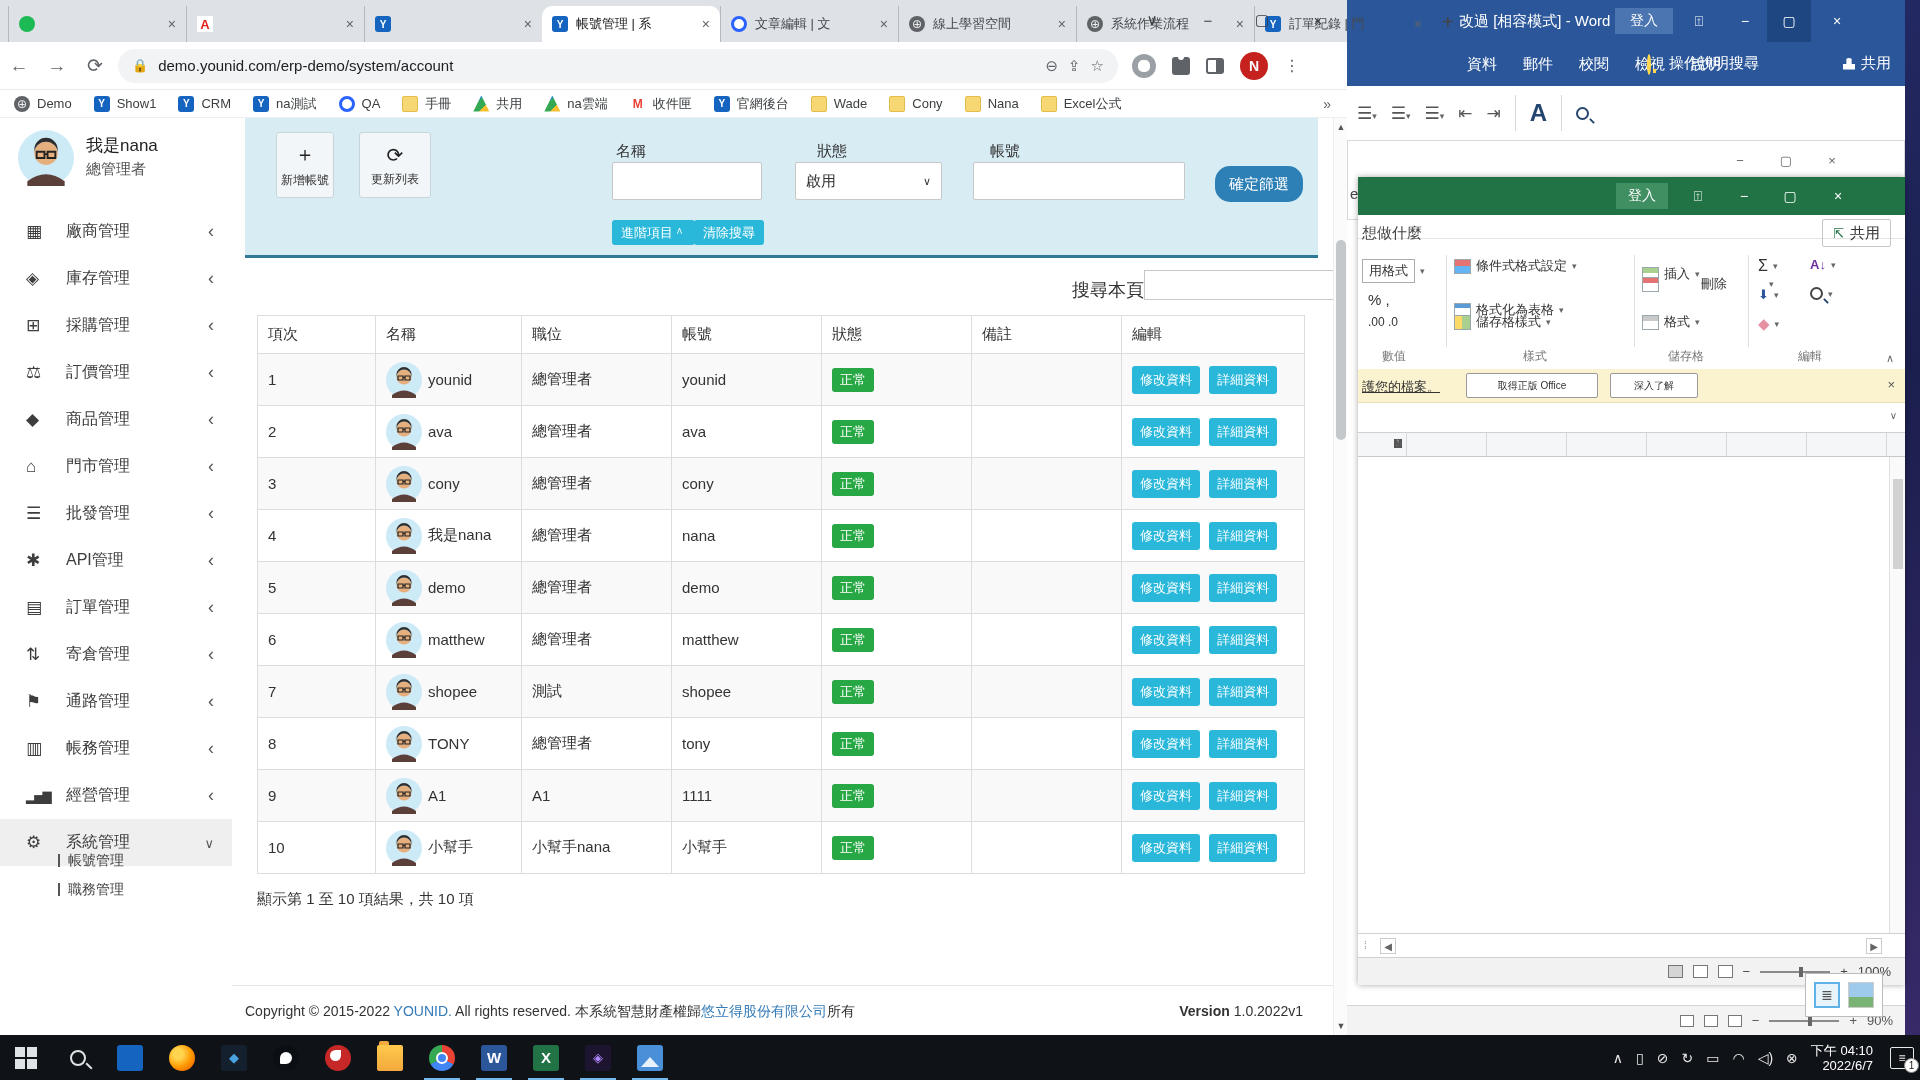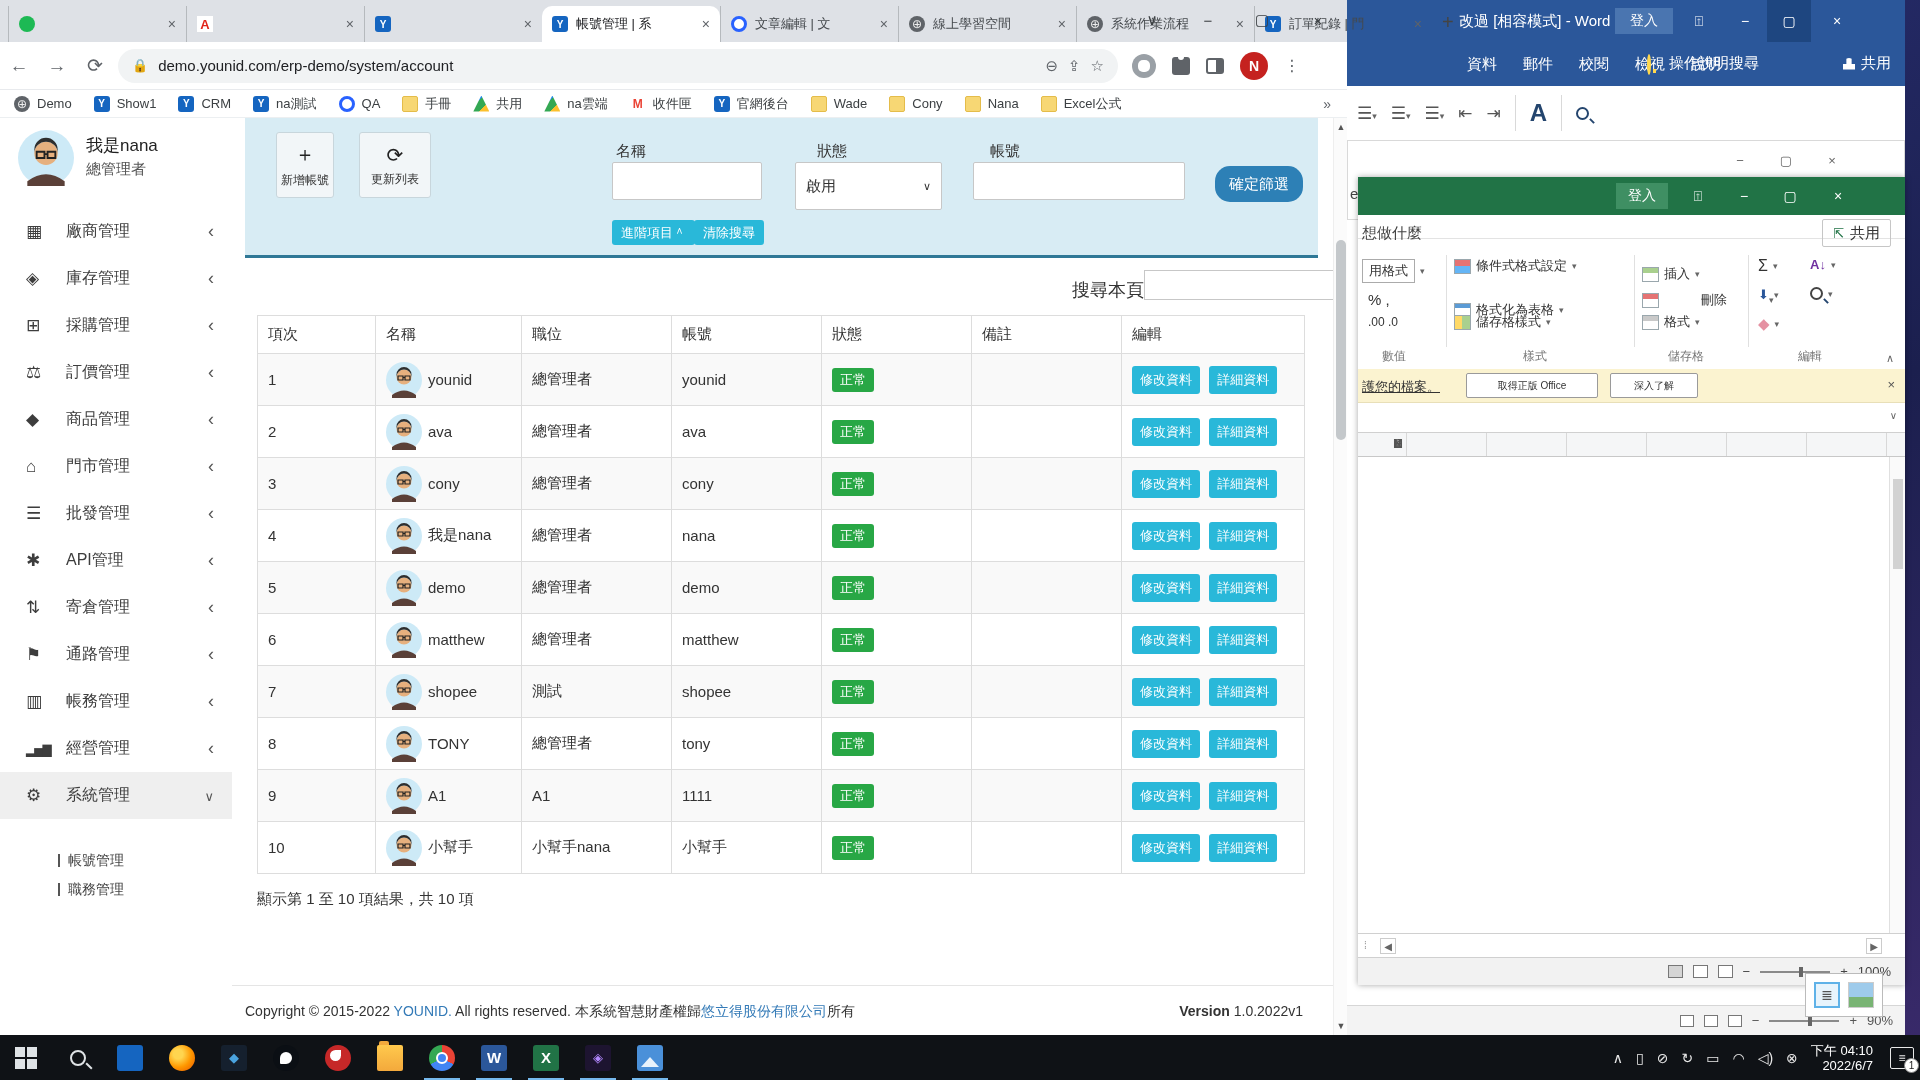--- a/index.html
+++ b/index.html
@@ -63,21 +63,21 @@
   .side-item.expanded .chev::before{content:"∨";font-size:13px;}
   .side-sub{position:absolute;left:0;top:728px;width:100%;list-style:none;}
   .side-sub li{height:29px;display:flex;align-items:center;padding-left:58px;font-size:14px;color:#444;gap:8px;}
   .sub-bar{display:inline-block;width:2px;height:13px;background:#555;}
   .erp-main{position:absolute;left:232px;top:0;width:1101px;height:100%;background:#fff;}
   .fband{position:absolute;left:13px;top:0;width:1073px;height:138px;background:#d8ecf4;}
   .tool-btn{position:absolute;top:14px;width:58px;height:66px;background:#f2f6f8;border:1px solid #c8d6dc;border-radius:3px;display:flex;flex-direction:column;align-items:center;justify-content:center;gap:4px;font-size:12px;color:#333;}
   .tool-btn .big{font-size:20px;color:#222;}
   .f-label{position:absolute;top:24px;font-size:15px;color:#333;}
   .f-input{position:absolute;top:44px;height:38px;background:#fff;border:1px solid #c7c7c7;border-radius:2px;font-size:15px;padding:0 8px;color:#333;}
-  .f-select{position:absolute;top:44px;height:48px;background:#fff;border:1px solid #c7c7c7;border-radius:2px;display:flex;align-items:center;justify-content:space-between;padding:0 10px;font-size:15px;color:#333;}
+  .f-select{position:absolute;top:44px;height:38px;background:#fff;border:1px solid #c7c7c7;border-radius:2px;display:flex;align-items:center;justify-content:space-between;padding:0 10px;font-size:15px;color:#333;}
   .submit-btn{position:absolute;top:48px;height:36px;background:#2d80b6;color:#fff;border:none;border-radius:3px;font-size:15px;padding:0 14px;}
   .cyan-btn{position:absolute;top:102px;height:25px;background:#29b8d9;color:#fff;border:none;border-radius:3px;font-size:13px;padding:0 9px;}
   .divider{position:absolute;left:13px;top:137px;width:1073px;height:3px;background:#2f7896;}
   .search-lab{position:absolute;left:840px;top:160px;font-size:18px;color:#333;}
   .search-inp{position:absolute;left:912px;top:152px;width:192px;height:30px;border:1px solid #c7c7c7;font-size:14px;padding:0 6px;}
   table.acct{position:absolute;left:25px;top:197px;border-collapse:collapse;table-layout:fixed;width:1047px;font-size:15px;color:#333;}
   table.acct th,table.acct td{border:1px solid #ddd;padding:4px 10px;text-align:left;font-weight:normal;vertical-align:middle;}
   table.acct th{height:38px;background:#fff;}
   table.acct td{height:52px;}
   table.acct tr:nth-of-type(odd) td{background:#f9f9f9;}
@@ -304,21 +304,21 @@
         <span>儲存格樣式</span>
           <span class="car">▾</span>
       </div>
       <span class="xg-label" style="left:165px;">樣式</span>
       <span class="xg-sep" style="left:276px;"></span>
       <div class="x-row" style="left:284px;top:6px;margin-top:8px;">
         <span class="xlic ins"></span>
         <span>插入</span>
           <span class="car">▾</span>
       </div>
-      <div class="x-row" style="left:284px;top:40px;gap:42px;">
+      <div class="x-row" style="left:284px;top:24px;gap:42px;">
         <span class="xlic del"></span>
         <span>刪除</span>
           <span class="car">▾</span>
       </div>
       <div class="x-row" style="left:284px;top:62px;">
         <span class="xlic fmt"></span>
         <span>格式</span>
           <span class="car">▾</span>
       </div>
       <span class="xg-label" style="left:310px;">儲存格</span>
@@ -605,20 +605,25 @@
               <span class="s-lab">批發管理</span>
               <span class="chev"></span>
             </li>
 
             <li class="side-item" able="true">
               <span class="s-ic ic-handshake"></span>
               <span class="s-lab">API管理</span>
               <span class="chev"></span>
             </li>
 
+            <li class="side-item" able="true">
+              <span class="s-ic ic-docfile"></span>
+              <span class="s-lab">訂單管理</span>
+              <span class="chev"></span>
+            </li>
 
             <li class="side-item" able="true">
               <span class="s-ic ic-sitemap"></span>
               <span class="s-lab">寄倉管理</span>
               <span class="chev"></span>
             </li>
 
             <li class="side-item" able="true">
               <span class="s-ic ic-pin"></span>
               <span class="s-lab">通路管理</span>

